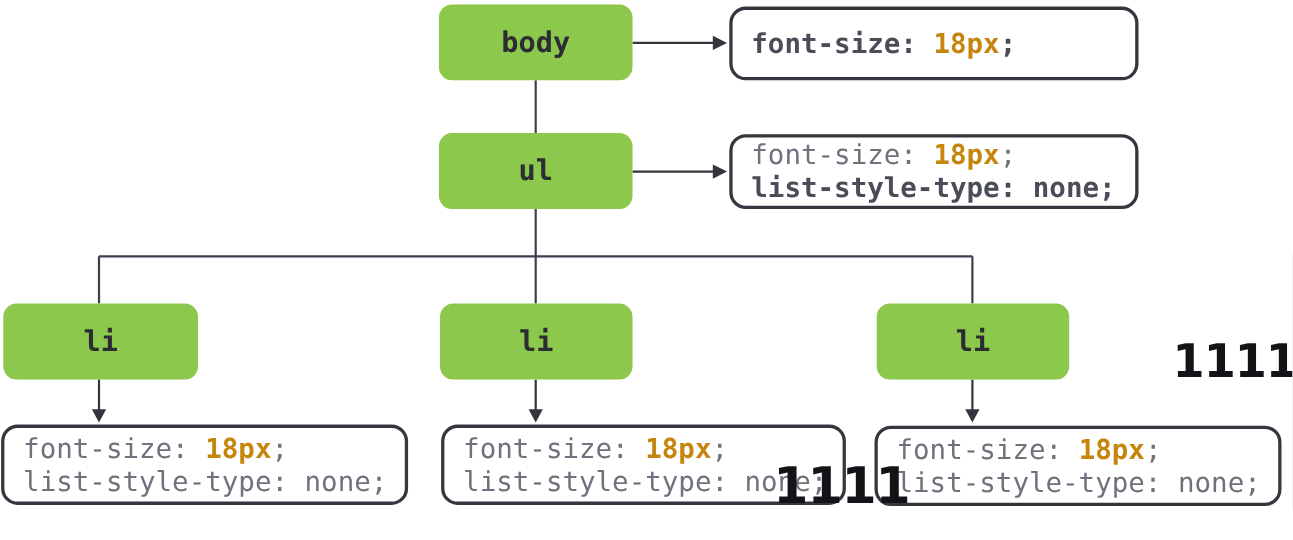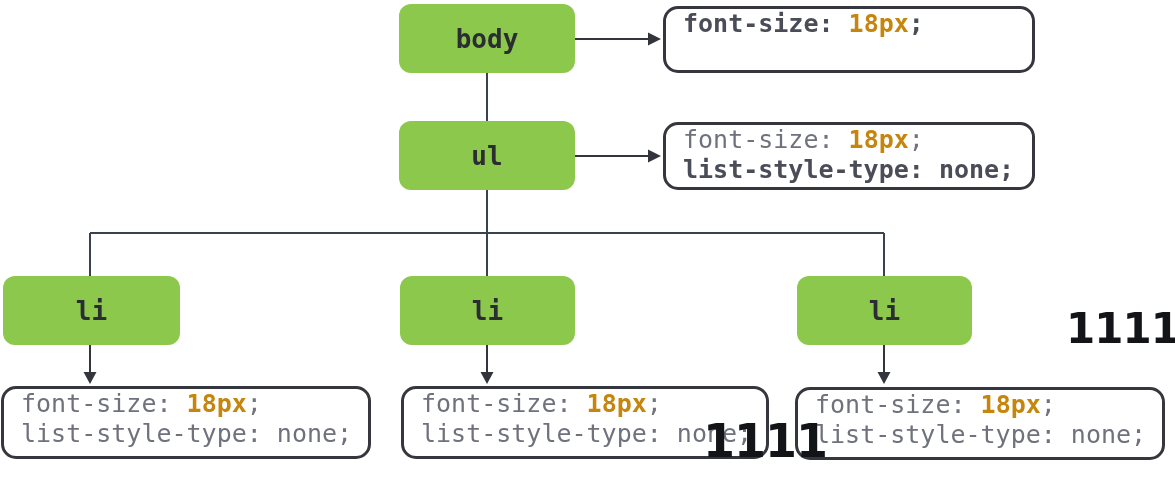--- a/index.html
+++ b/index.html
@@ -20,21 +20,21 @@
     color:var(--node-text,#2b2d33);
     border-radius:12px;
     display:flex;align-items:center;justify-content:center;
     font-size:26px;font-weight:bold;
   }
   .stylebox{
     position:absolute;
     border:3px solid var(--box-border,#36373e);
     border-radius:15px;
     box-sizing:border-box;
-    display:flex;flex-direction:column;
+    display:flex;flex-direction:column;justify-content:center;
     padding:0 17px;
     background:transparent;
   }
   .code-line{font-size:25px;line-height:30px;white-space:pre;}
   .tok.inherited{color:var(--inherited-text,#6f727d);font-weight:normal;}
   .tok.declared{color:var(--declared-text,#4a4d58);font-weight:bold;}
   .tok.value{color:var(--value-text,#c6860e);font-weight:bold;}
   .annotation{
     position:absolute;
     font-family:"DejaVu Sans","Liberation Sans",sans-serif;

